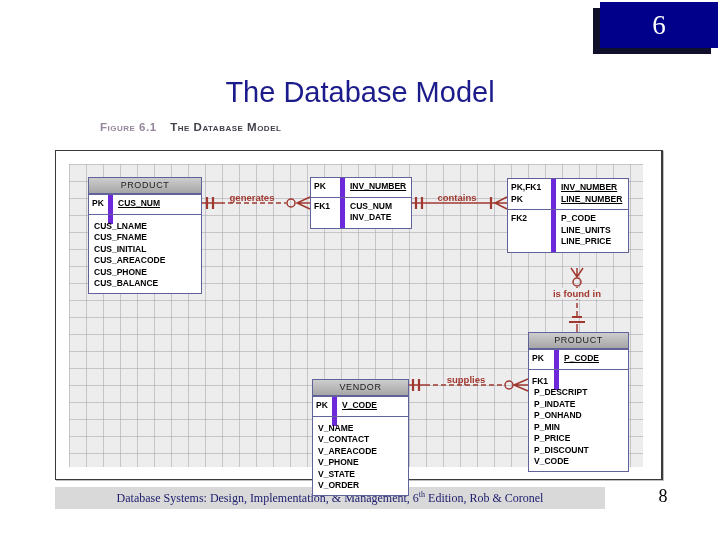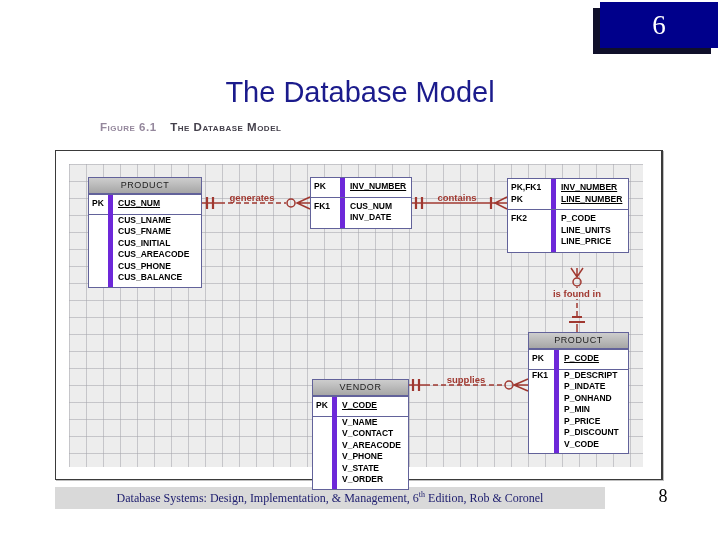--- a/index.html
+++ b/index.html
@@ -31,21 +31,21 @@
           repeating-linear-gradient(to bottom,rgba(165,165,172,.55) 0 1px,transparent 1px 17px);}
 
   
   .entity{position:absolute;background:#ffffff;border:1px solid #62629a;z-index:10;
           font-size:8.5px;font-weight:bold;color:#000;}
   .e-header{height:15px;line-height:15px;text-align:center;font-weight:normal;font-size:9px;
             color:#1d1d1d;letter-spacing:.6px;background:linear-gradient(#cdcdcd,#a6a6a6);
             border-bottom:1px solid #62629a;}
   .e-section{display:flex;border-top:1px solid #62629a;padding:3px 0 4px 0;}
   .e-section:first-of-type{border-top:none;}
-  .e-section.padded{padding-top:0;padding-bottom:3px;}
+  .e-section.padded{padding-top:6px;padding-bottom:3px;flex-direction:column;}
   .key-col{flex:0 0 auto;border-right:5px solid #6d28d9;padding-left:3px;box-sizing:border-box;
            margin:-3px 0 -4px 0;padding-top:3px;padding-bottom:4px;}
   .e-section.padded .key-col{margin:-6px 0 -3px 0;padding-top:6px;padding-bottom:3px;}
   .attr-col{padding-left:5px;padding-right:3px;}
   .krow,.arow{line-height:11.5px;white-space:nowrap;}
   .arow.u{text-decoration:underline;}
 
   #t-customer{left:88px;top:177px;width:112px;}  #t-customer .key-col{width:24px;}
   #t-invoice {left:310px;top:177px;width:100px;} #t-invoice  .key-col{width:34px;}
   #t-line    {left:507px;top:178px;width:120px;} #t-line     .key-col{width:48px;}

